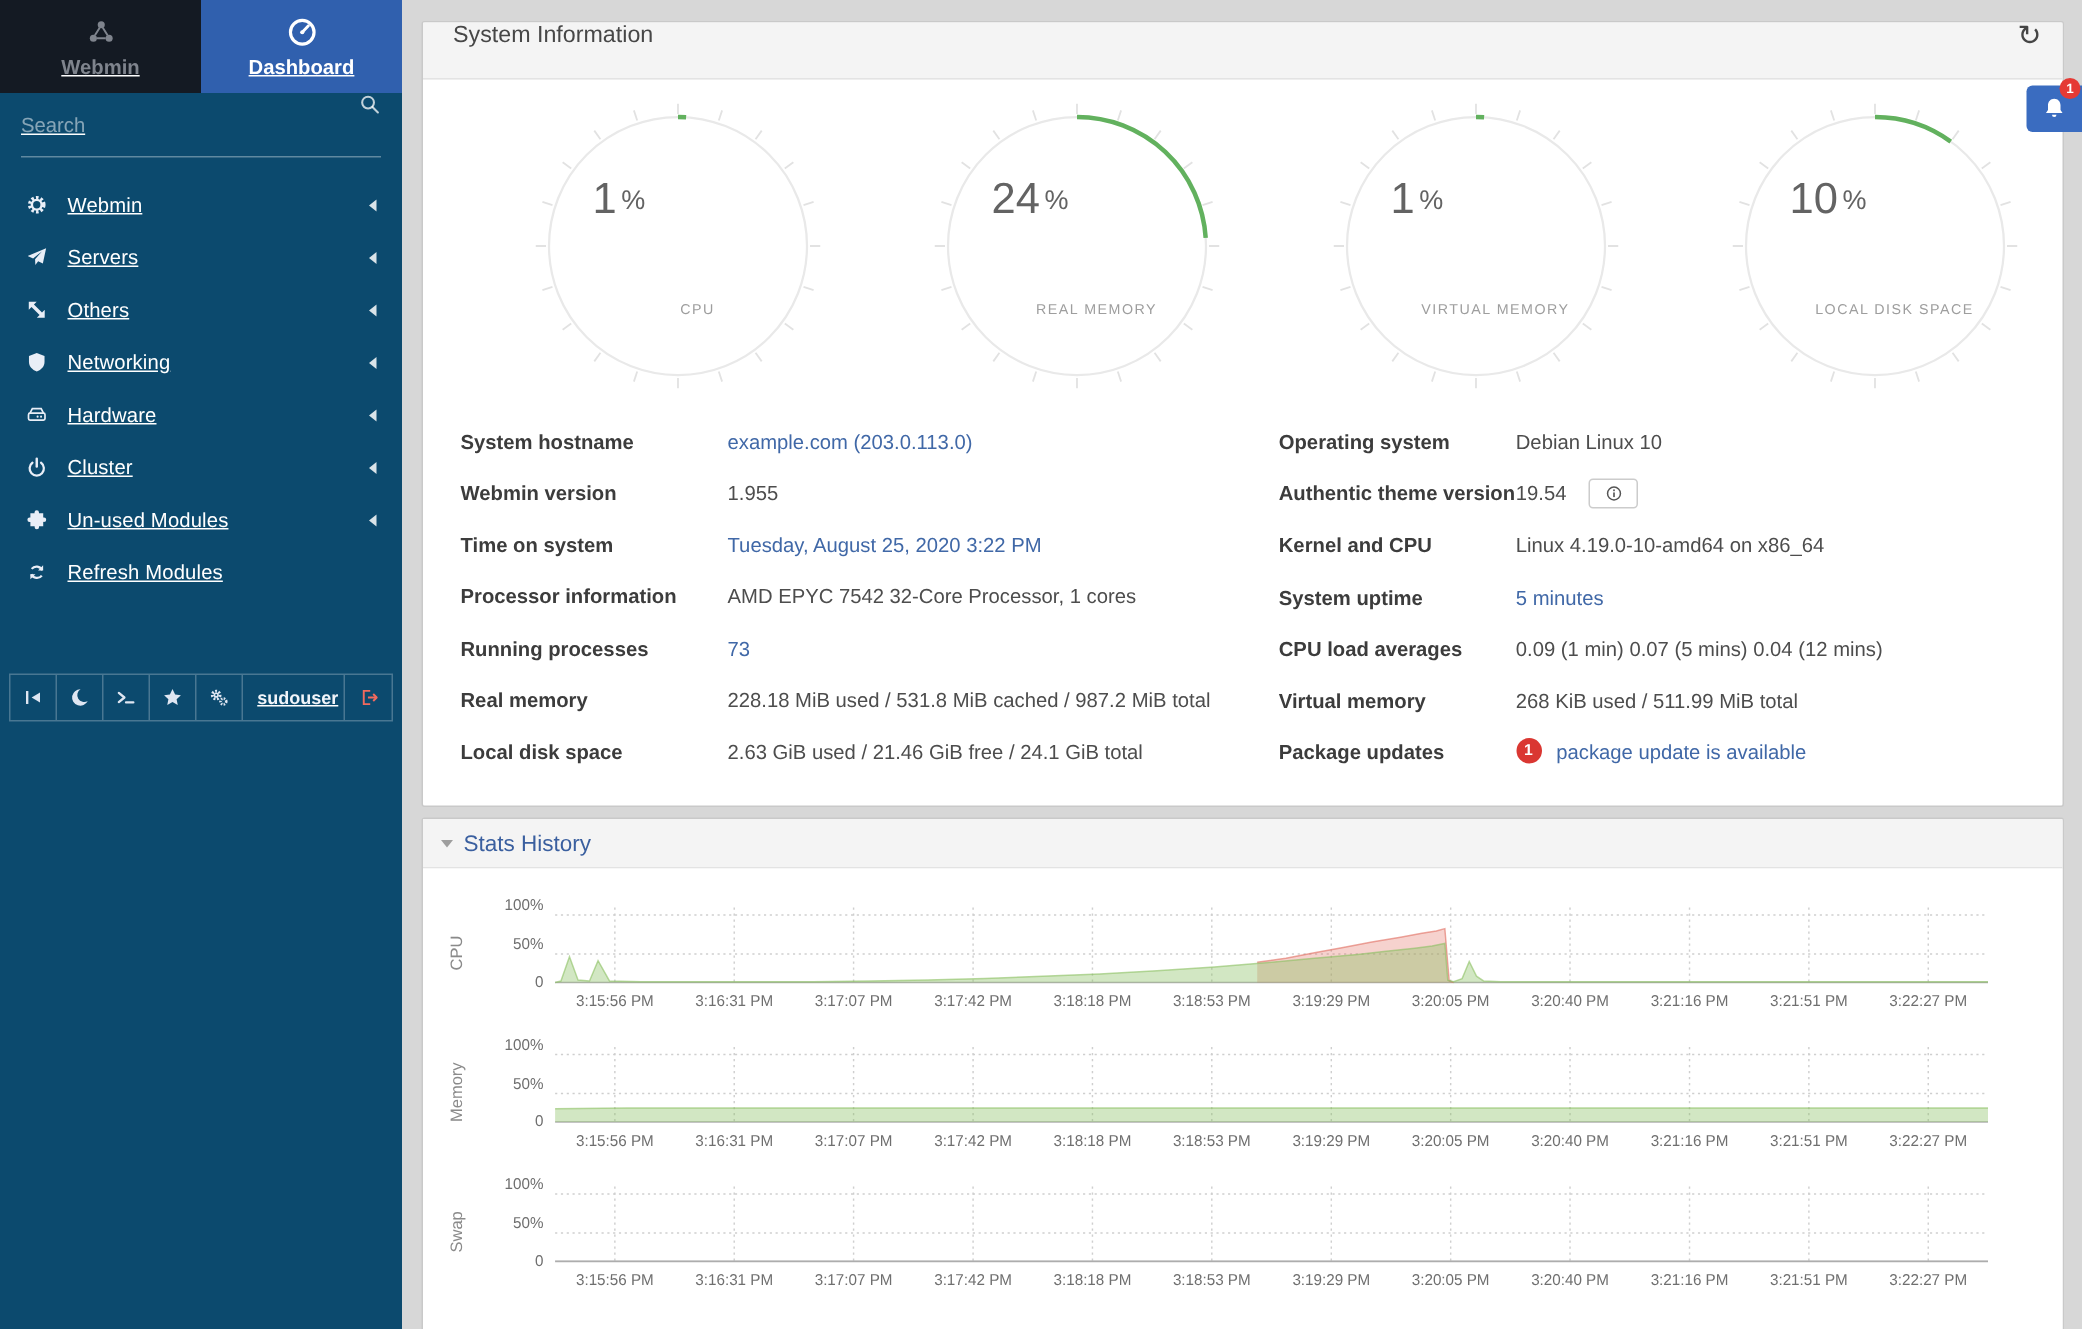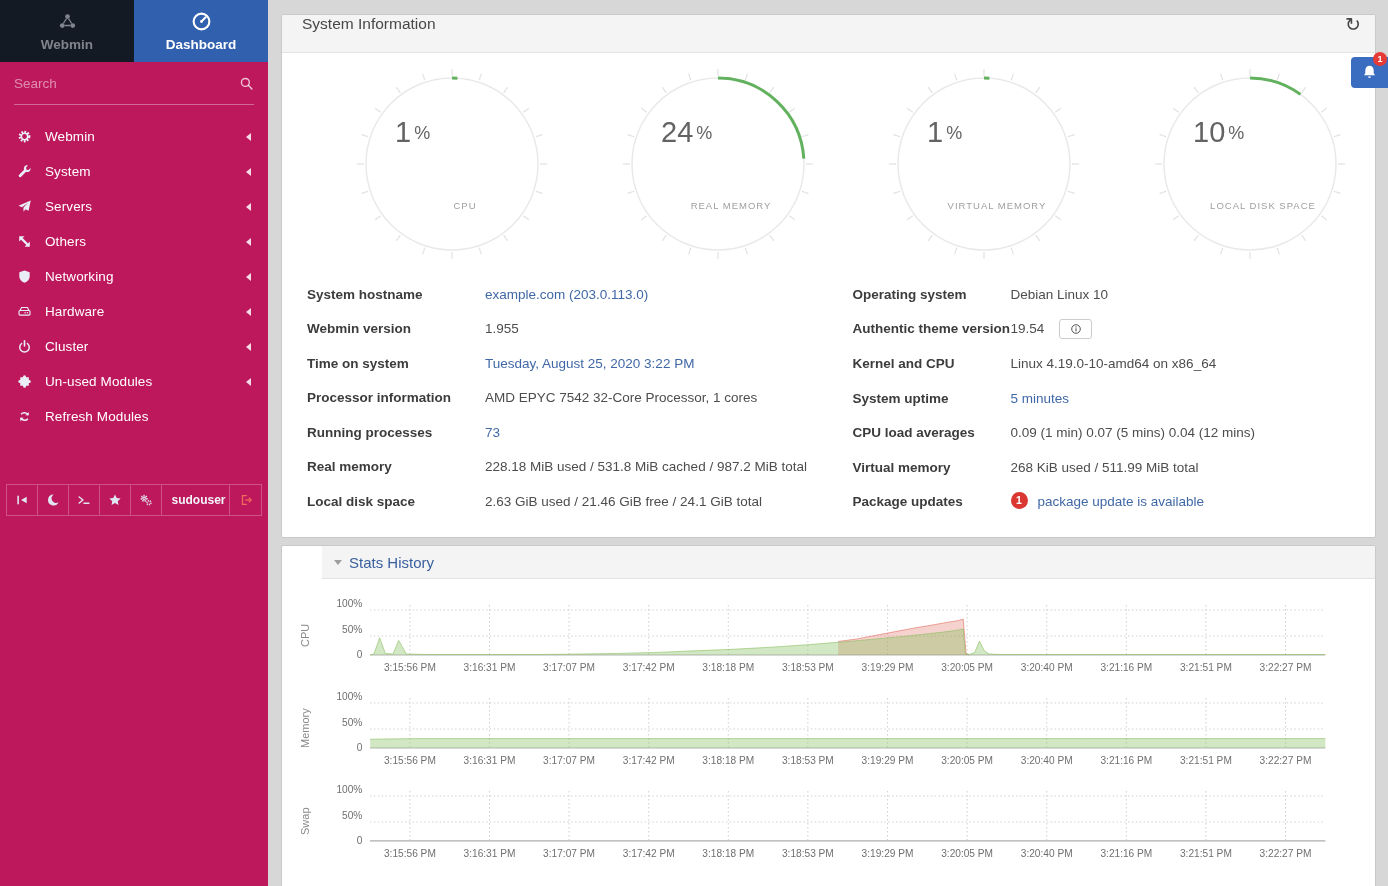--- a/index.html
+++ b/index.html
@@ -1,27 +1,27 @@
 <!DOCTYPE html>
 <html><head>
 <meta charset="utf-8">
 <style>
   * { box-sizing: border-box; margin: 0; padding: 0; }
   html,body { width:1388px; height:886px; overflow:hidden; }
   body { font-family:"Liberation Sans", sans-serif; display:flex; background:#d7d7d7; }
 
   
-  .sidebar { width:268px; min-width:268px; height:100%; background:#be185d; color:#fff; position:relative; z-index:2; }
+  .sidebar { width:268px; min-width:268px; height:100%; background:#0c4a6e; color:#fff; position:relative; z-index:2;text-decoration:underline; }
   .tabbar { display:flex; height:62px; }
   .tab { flex:1; display:flex; flex-direction:column; align-items:center; justify-content:center; gap:5px; cursor:pointer; }
   .tab-webmin { background:#141a23; color:#7f848d; }
   .tab-dashboard { background:#3060ae; color:#ffffff; }
   .tab .t-icon { width:21px; height:21px; }
   .tab .t-label { font-size:13.5px; font-weight:700; }
-  .searchrow { display:flex; align-items:center; margin:0 14px; height:43px; border-bottom:1px solid rgba(255,255,255,.35);gap:28px; }
+  .searchrow { display:flex; margin:0 14px; height:43px; border-bottom:1px solid rgba(255,255,255,.35);gap:28px; }
   .searchrow input { flex:1; background:transparent; border:none; outline:none; color:#fff; font-size:13.5px; font-family:"Liberation Sans",sans-serif; }
   .searchrow input::placeholder { color:rgba(255,255,255,.5); }
   .searchrow .s-icon { width:15px; height:15px; color:rgba(255,255,255,.75); }
   .menu { padding-top:14px; }
   .menu-item { display:flex; align-items:center; height:35px; padding:0 17px; cursor:pointer; }
   .mi-icon { width:15px; height:15px; margin-right:13px; color:#e9eef7; flex:none; }
   .mi-label { font-size:13.5px; color:#ffffff; letter-spacing:.1px; }
   .caret-left { margin-left:auto; width:0; height:0; border-top:4px solid transparent; border-bottom:4px solid transparent; border-right:5px solid rgba(255,255,255,.85); }
   .sb-toolbar { display:flex; margin:50px 6px 0 6px; border:1px solid rgba(255,255,255,.25); }
   .sbt-btn { display:flex; align-items:center; justify-content:center; gap:6px; min-width:31px; height:30px; padding:0 7px; border-right:1px solid rgba(255,255,255,.25); color:#dfe6f2; cursor:pointer; font-size:12px; }
@@ -47,21 +47,21 @@
   .col-left .info-label { width:178px; }
   .col-right .info-label { width:158px; }
   .info-value { color:#4d4d4d; display:flex; align-items:flex-start; flex-wrap:wrap; gap:2px 6px; }
   .link { color:#4068a7; cursor:pointer;text-align:right; }
   .count-badge { display:inline-flex; align-items:center; justify-content:center; width:17px; height:17px; border-radius:50%; background:#da3732; color:#fff; font-size:10.5px; font-weight:700; margin-right:4px; flex:none; }
   .info-btn { display:inline-flex; align-items:center; justify-content:center; border:1px solid #ccc; border-radius:3px; background:#fff; width:33px; height:20px; margin-left:9px; cursor:pointer; color:#555; }
   .info-btn .ib-icon { width:12px; height:12px; }
 
   
   .stats-panel { margin-top:7px; }
-  .stats-header { height:33px; background:#f4f4f4; border-bottom:1px solid #e3e3e3; display:flex; align-items:center; padding:0 12px; gap:7px; cursor:pointer;margin-left:40px; }
+  .stats-header { height:33px; background:#f4f4f4; border-bottom:1px solid #e3e3e3; display:flex; align-items:center; padding:0 12px; gap:7px; cursor:pointer; }
   .caret-down { width:0; height:0; border-left:4.5px solid transparent; border-right:4.5px solid transparent; border-top:5px solid #9e9e9e; }
   .stats-title { font-size:15px; color:#3a5f9f; }
   .charts { padding:14px 40px 22px 14px; background:#fff; }
   .chart-row { display:flex; align-items:center; margin-bottom:9px; }
   .chart-axis-label { width:18px; color:#8a8a8a; font-size:11px; display:flex; align-items:center; justify-content:center; transform:rotate(180deg); writing-mode:vertical-rl; height:70px; }
   .chart-row svg { flex:1; height:84px; }
 
   
   .bell-tab { position:absolute; top:57px; right:0; width:37px; height:31px; background:#3a6cc0; border-radius:4px 0 0 4px; display:flex; align-items:center; justify-content:center; cursor:pointer; z-index:5; }
   .bell-tab .bell-icon { width:17px; height:17px; color:#fff; }
@@ -109,29 +109,20 @@
 
   <nav class="menu" id="menu">
       <div class="menu-item">
         <span class="mi-icon">
           <svg viewBox="0 0 24 24" style="width:100%;height:100%">
             <circle cx="12" cy="12" r="7.2" fill="none" stroke="currentColor" stroke-width="4.4" stroke-dasharray="2.6 2.1"></circle>
             <circle cx="12" cy="12" r="5.2" fill="none" stroke="currentColor" stroke-width="2.6"></circle>
           </svg>
         </span>
         <span class="mi-label">Webmin</span>
-        <span class="caret-left"></span>
-      </div>
-      <div class="menu-item">
-        <span class="mi-icon">
-          <svg viewBox="0 0 24 24" style="width:100%;height:100%">
-            <path d="M21.5 6.2a5.2 5.2 0 0 1-7 6.3L7 20a2.3 2.3 0 1 1-3.2-3.2l7.5-7.5a5.2 5.2 0 0 1 6.3-7l-3 3 .4 3.7 3.7.4z" fill="currentColor"></path>
-          </svg>
-        </span>
-        <span class="mi-label">System</span>
         <span class="caret-left"></span>
       </div>
       <div class="menu-item">
         <span class="mi-icon">
           <svg viewBox="0 0 24 24" style="width:100%;height:100%">
             <path d="M22 2.3L2.3 10.6l5.8 2.6 9.4-7.4-7.3 8.3.3 6.2 3-4 5 2.3z" fill="currentColor"></path>
           </svg>
         </span>
         <span class="mi-label">Servers</span>
         <span class="caret-left"></span>

